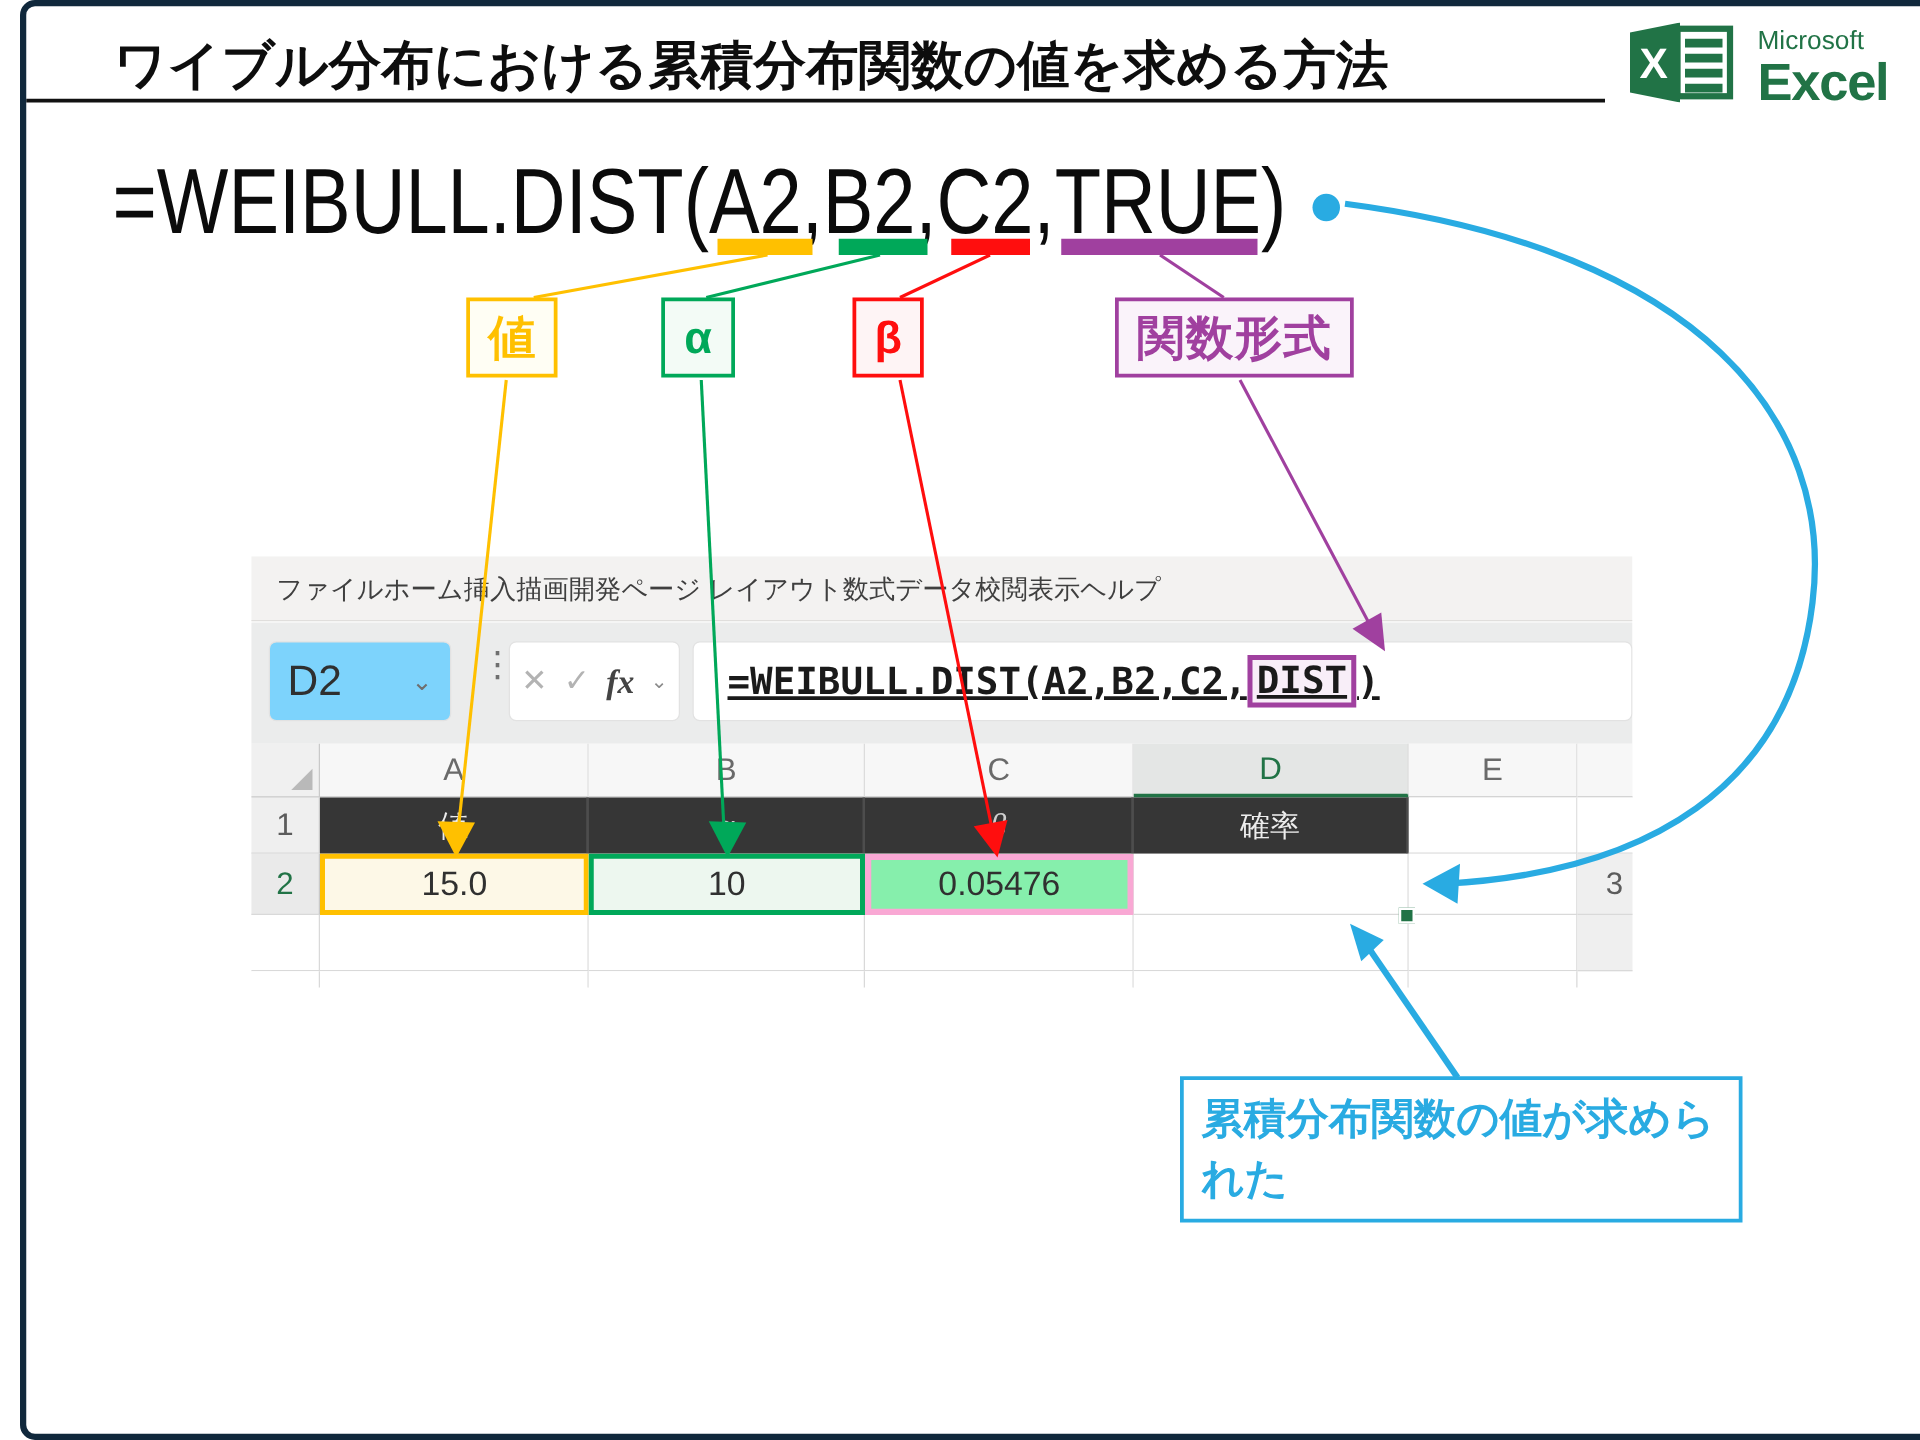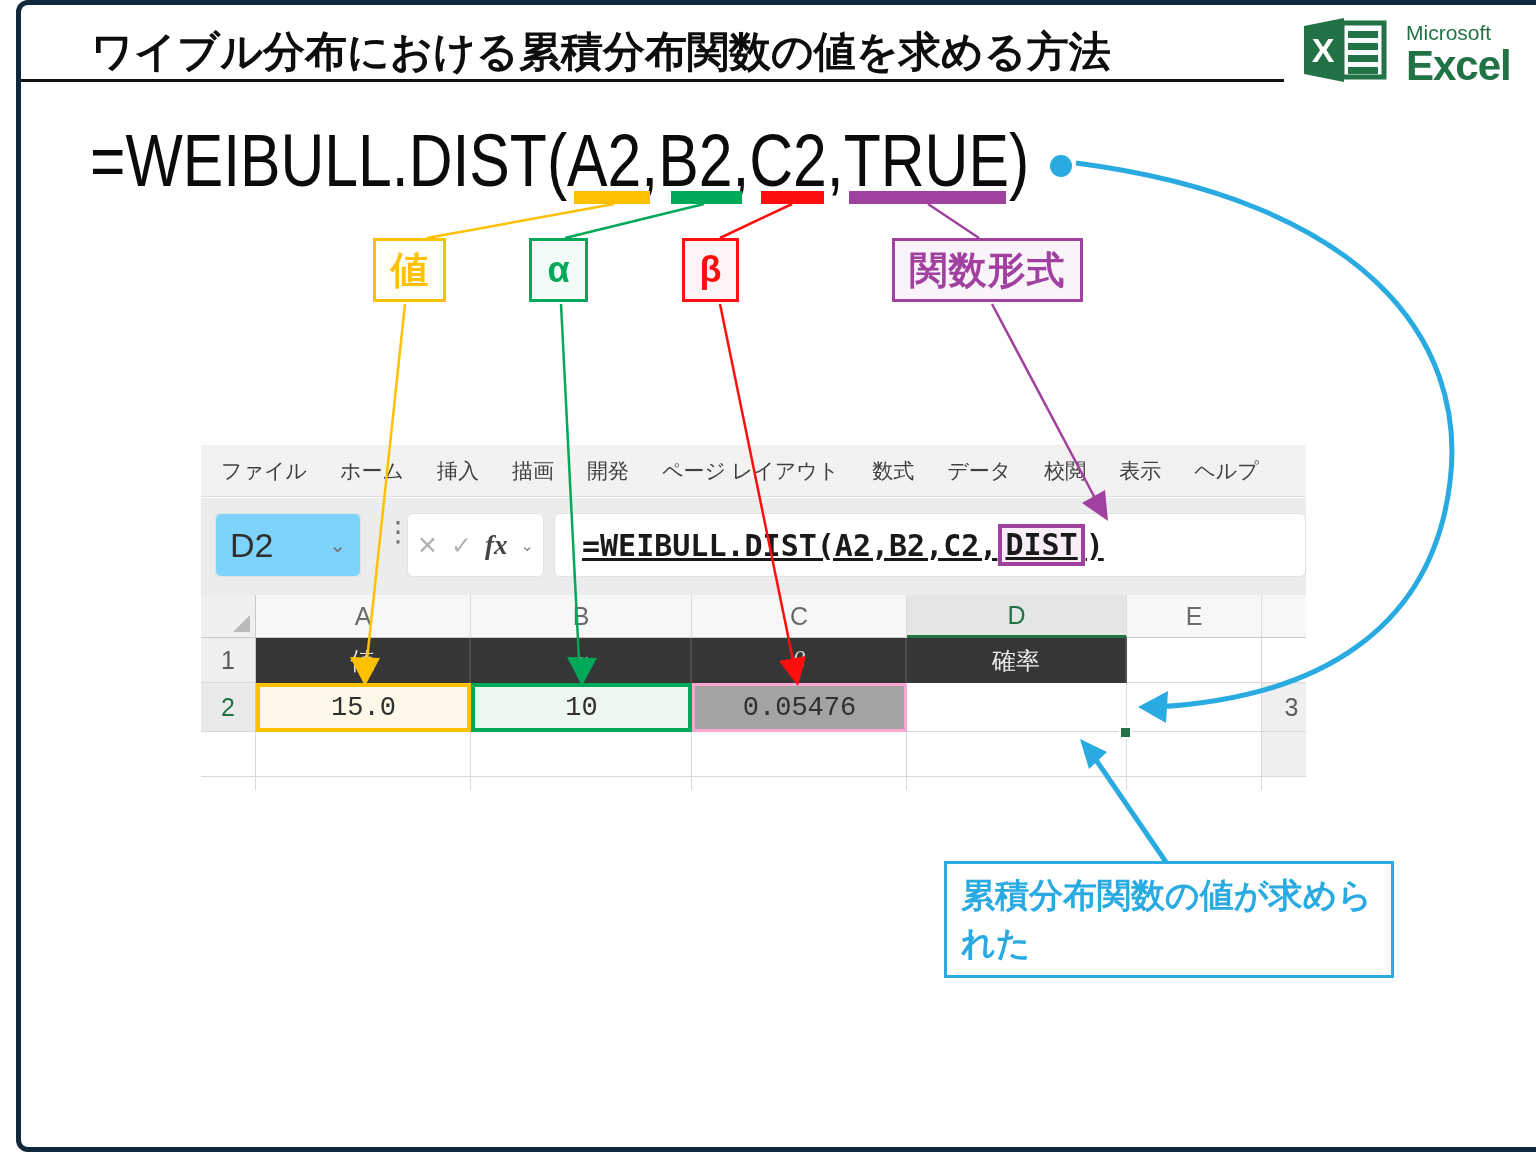--- a/index.html
+++ b/index.html
@@ -30,21 +30,21 @@
   .argbox{position:absolute;top:238px;height:64px;box-sizing:border-box;display:flex;align-items:center;
           justify-content:center;font-weight:700;z-index:3;}
   .argbox.v{left:357px;width:73px;border:3px solid #FFC000;background:#fffef4;color:#FFC000;font-size:38px;}
   .argbox.a{left:513px;width:59px;border:3px solid #00A859;background:#f3fbf6;color:#00A859;font-size:36px;}
   .argbox.b{left:666px;width:57px;border:3px solid #FF0E0E;background:#fef4f5;color:#FF0E0E;font-size:36px;}
   .argbox.f{left:876px;width:191px;border:3px solid #A0409F;background:#faf3fa;color:#A0409F;font-size:38px;letter-spacing:1px;}
 
   
   .excel{position:absolute;left:185px;top:445px;width:1105px;height:345px;background:#fff;overflow:hidden;z-index:1;}
   .menubar{position:absolute;left:0;top:0;width:1105px;height:52px;background:#f3f2f1;border-bottom:1px solid #e0dedc;
-           display:flex;align-items:center;gap:33px;padding-left:20px;box-sizing:border-box;font-size:21px;color:#3f3f3f;white-space:nowrap;}
+           display:flex;align-items:center;padding-left:20px;box-sizing:border-box;font-size:21px;color:#3f3f3f;white-space:nowrap;}
   .fbar{position:absolute;left:0;top:53px;width:1105px;height:97px;background:#ebecec;}
   .namebox{position:absolute;left:14px;top:15px;width:146px;height:64px;background:#7dd3fc;border:1px solid #e2e2e2;border-radius:6px;
            box-sizing:border-box;display:flex;align-items:center;justify-content:space-between;padding:0 14px;
            font-size:34px;color:#2f2f2f;}
   .nb-chev{font-size:20px;color:#6f6f6f;}
   .dots{position:absolute;left:183px;top:17px;font-size:28px;color:#6f6f6f;}
   .fxbox{position:absolute;left:206px;top:15px;width:137px;height:64px;background:#fff;border:1px solid #e2e2e2;border-radius:6px;
          box-sizing:border-box;display:flex;align-items:center;justify-content:center;gap:13px;}
   .icx{font-size:25px;color:#b3b3b3;}
   .fx{font-family:"Liberation Serif",serif;font-style:italic;font-weight:700;font-size:27px;color:#444;}
@@ -63,25 +63,25 @@
   .hc.sel{background:#e4e6e5;color:#217346;border-bottom:3px solid #217346;}
   .rh{background:#efefef;border-right:1px solid #c9c9c9;border-bottom:1px solid #d9d9d9;display:flex;align-items:center;
       justify-content:center;font-size:25px;color:#5c5c5c;box-sizing:border-box;}
   .rh.sel{color:#217346;background:#eaeaea;}
   .corner{background:#f0f0f0;border-right:1px solid #c9c9c9;border-bottom:1px solid #c9c9c9;position:relative;box-sizing:border-box;}
   .corner .tri{position:absolute;right:5px;bottom:5px;width:0;height:0;border-left:17px solid transparent;border-bottom:17px solid #b9b9b9;}
   .dk{background:#363636;color:#ededed;display:flex;align-items:center;justify-content:center;font-size:24px;
       border-right:2px solid #4d4d4d;box-sizing:border-box;}
   .dk.greek{font-family:"Liberation Serif",serif;font-style:italic;color:#cfcfcf;font-size:26px;}
   .cell{background:#fff;border-right:1px solid #d9d9d9;border-bottom:1px solid #d9d9d9;box-sizing:border-box;}
-  .val{display:flex;align-items:center;justify-content:center;font-size:27px;color:#303030;box-sizing:border-box;font-family:Liberation Mono, monospace;}
+  .val{display:flex;align-items:center;justify-content:center;font-size:27px;color:#303030;box-sizing:border-box;}
   .val.ca{border:4px solid #FFC000;background:#fdf8e7;}
   .val.cb{border:4px solid #00A859;background:#edf7ef;}
   .val.cc{border:4px solid #FF0E0E;background:#fbeef0;}
-  .val.cd{border:3px solid #f9a8d4;background:#a3a3a3;}
+  .val.cd{border:5px solid #f9a8d4;background:#86efac;}
   .fill-handle{position:absolute;left:918px;top:281px;width:9px;height:9px;background:#217346;border:2px solid #fff;}
 
   
   .callout{position:absolute;left:928px;top:861px;width:450px;min-height:106px;box-sizing:border-box;border:3px solid #29ABE2;
            background:#fff;color:#29ABE2;font-size:34px;font-weight:700;line-height:1.4;padding:8px 14px;z-index:3;}
 
   
   .overlay{position:absolute;left:0;top:0;width:1536px;height:1152px;z-index:5;pointer-events:none;}
 </style>
 </head>

